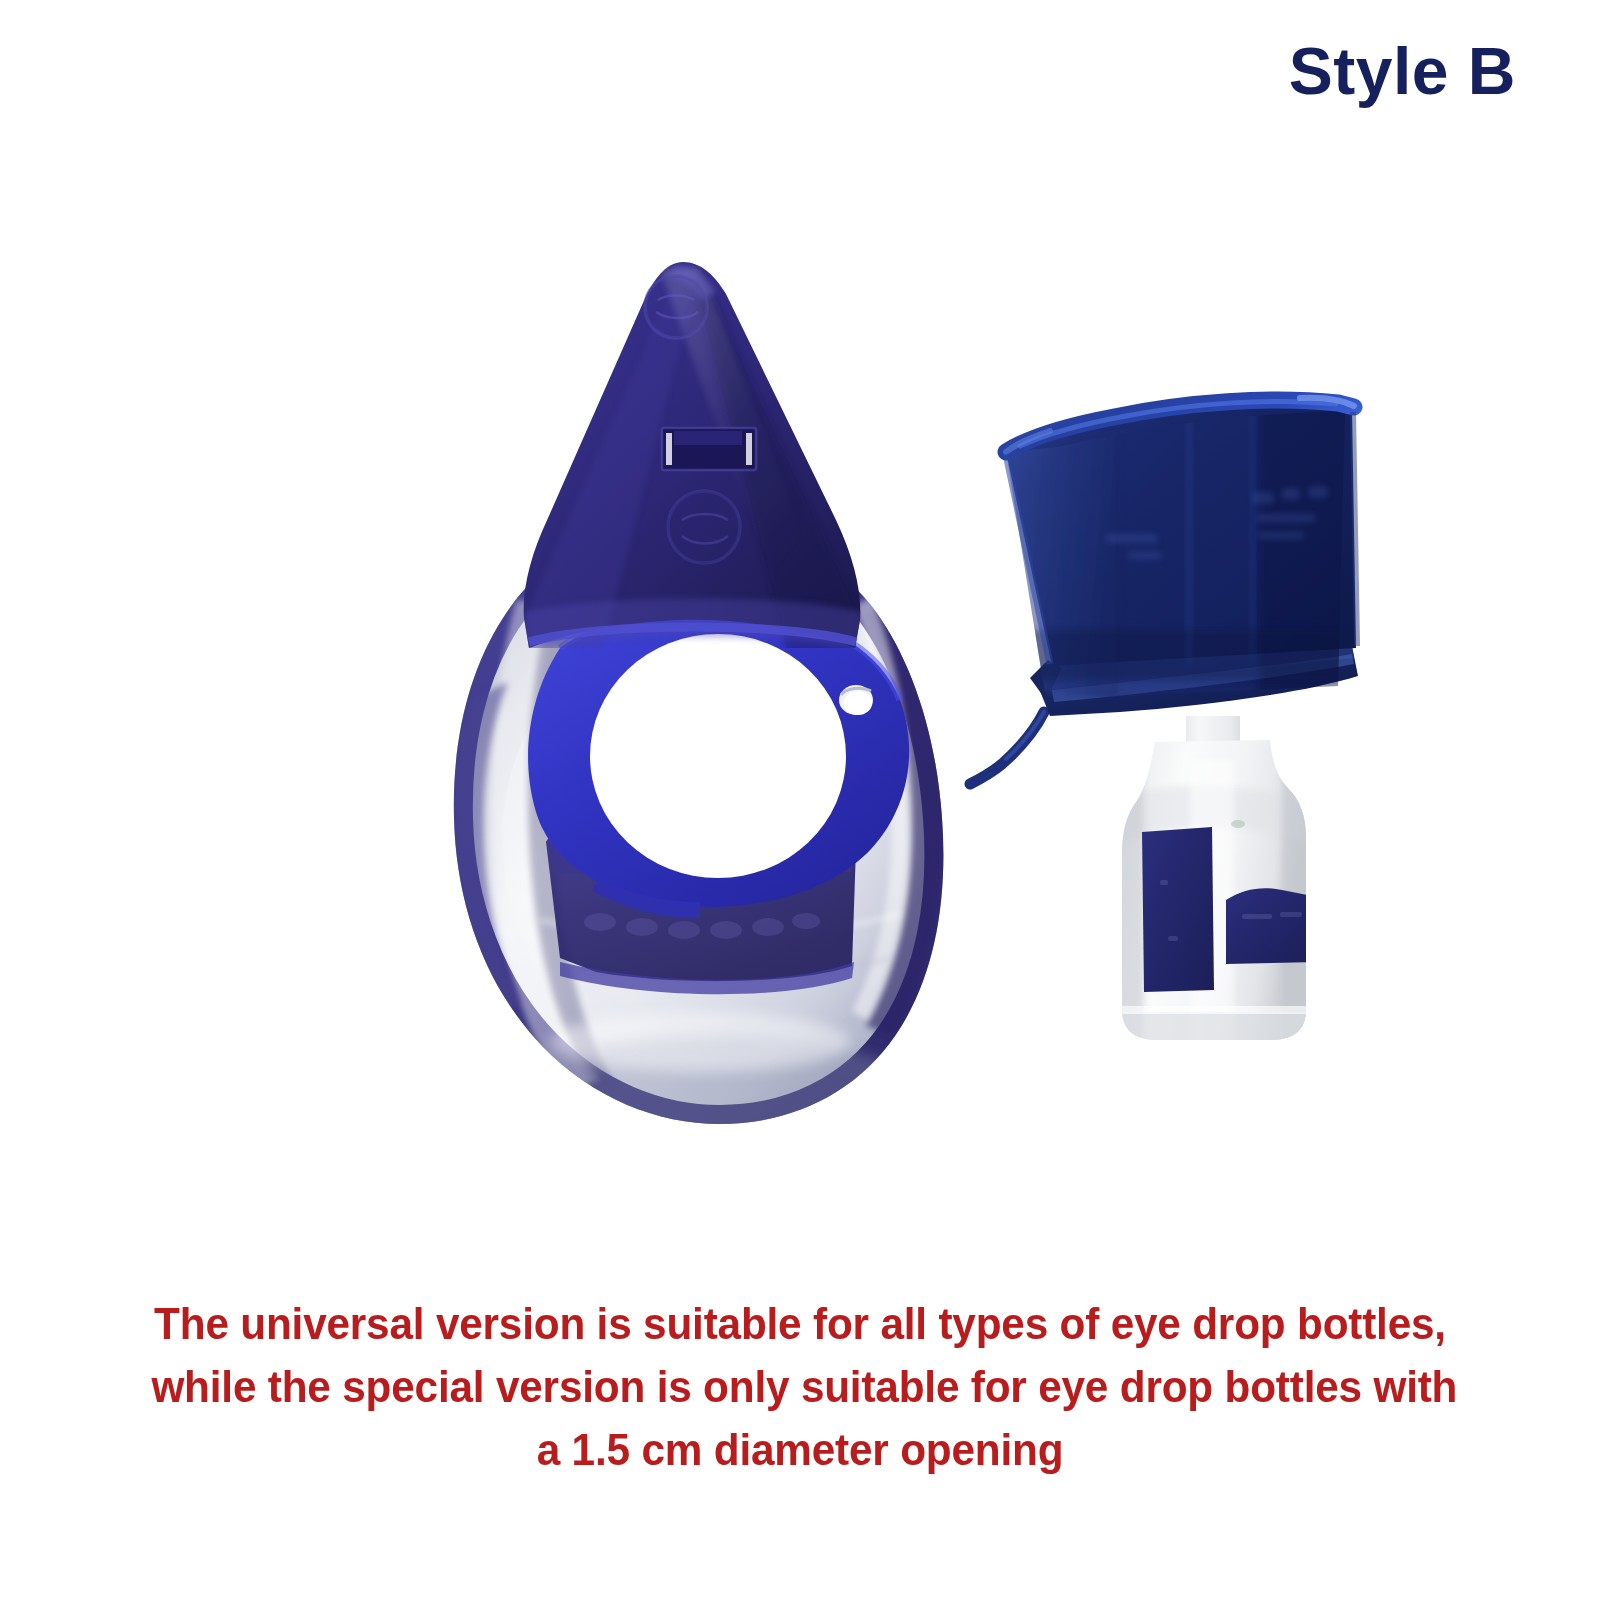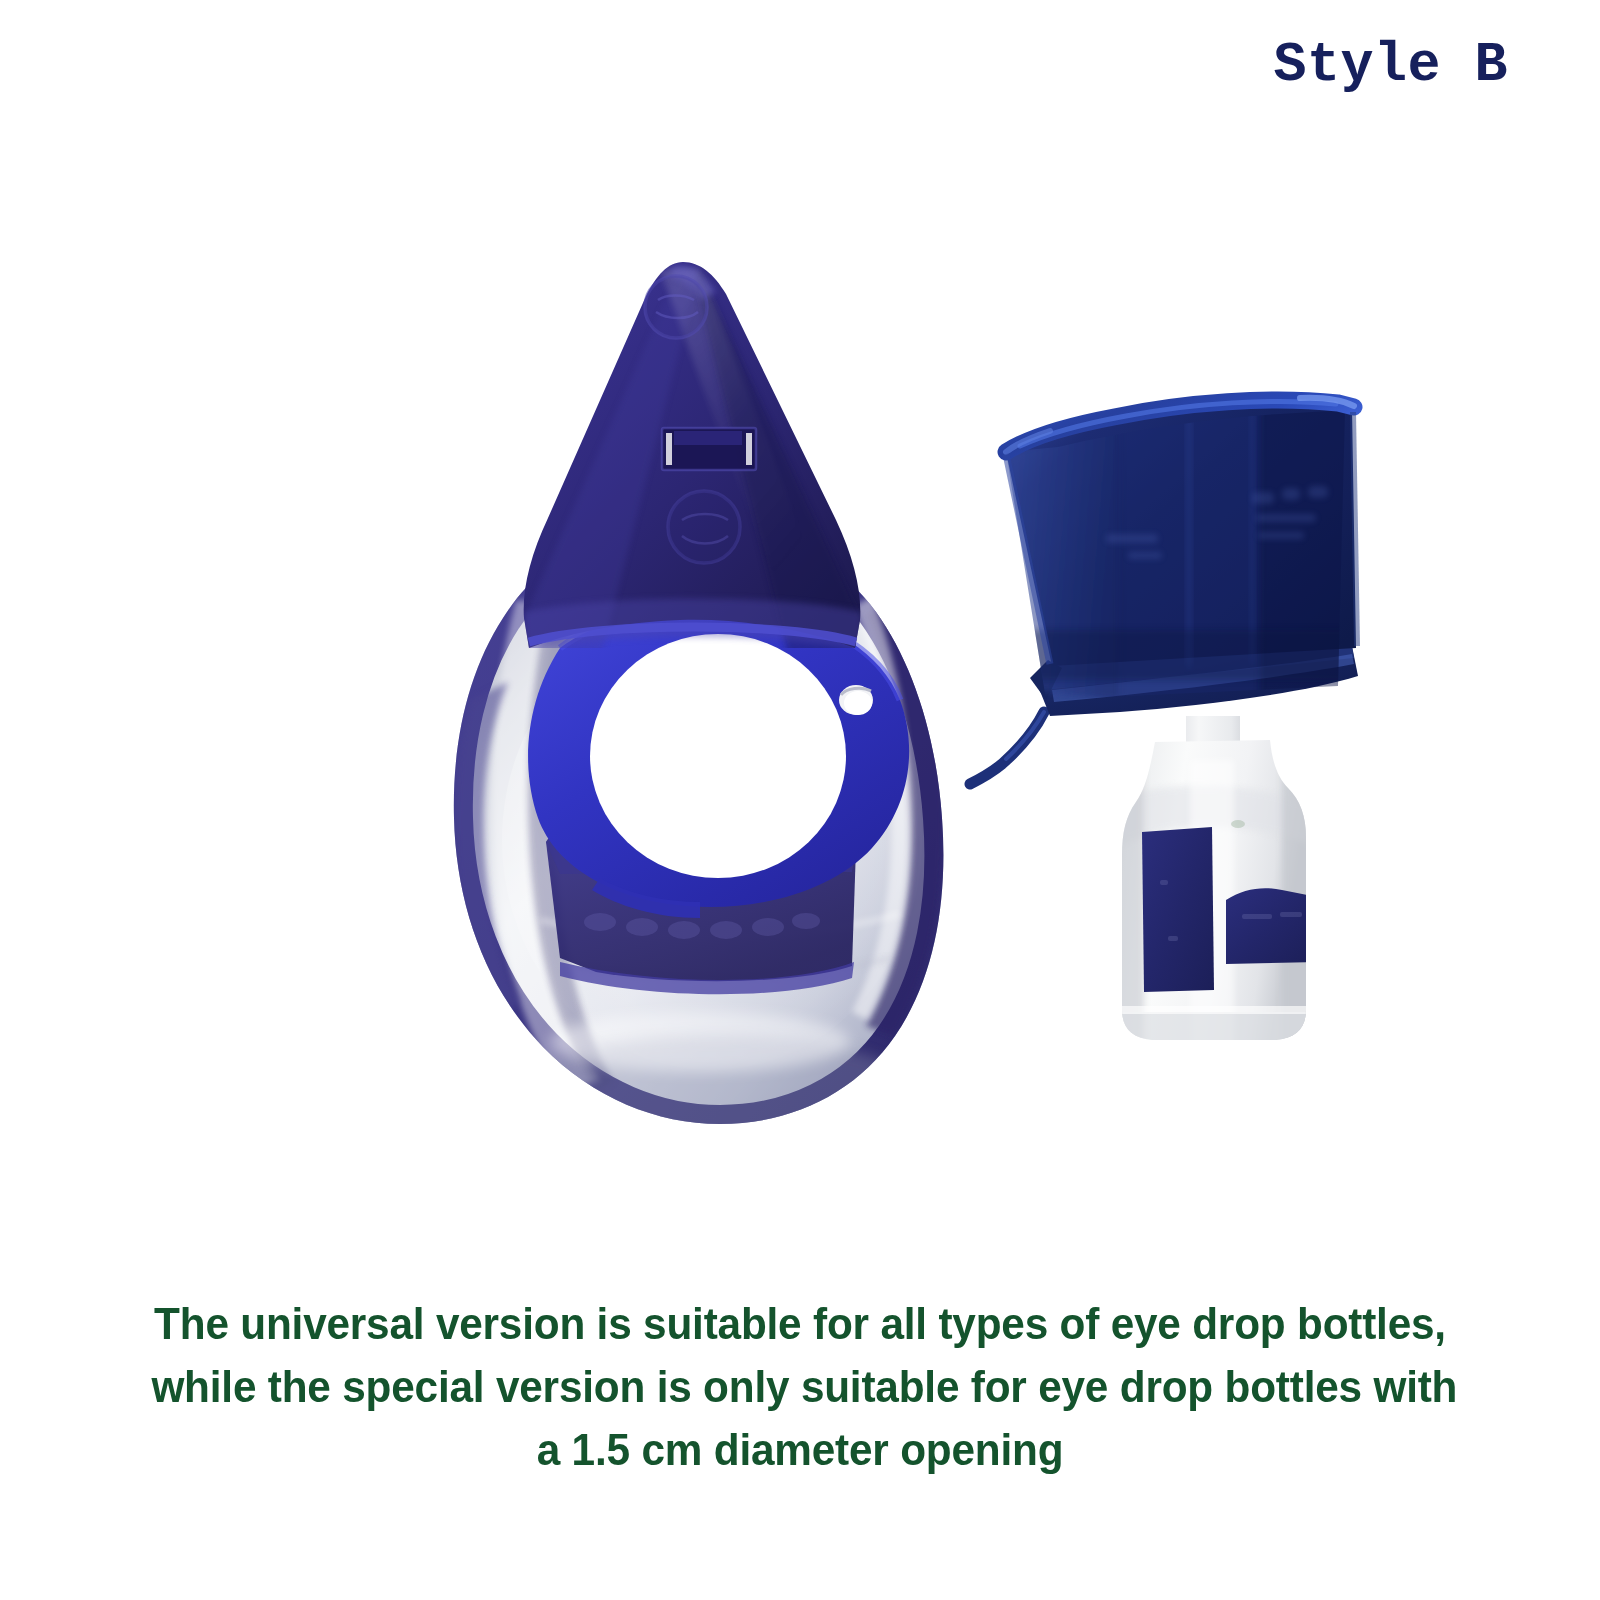--- a/index.html
+++ b/index.html
@@ -18,25 +18,25 @@
 
   #stage {
     position: absolute;
     inset: 0;
     background: #ffffff;
   }
 
   
   #title {
     position: absolute;
-    right: 92px;
+    right: 84px;
     top: 38px;
-    font-family: Liberation Mono, monospace;
+    font-family: Liberation Sans, sans-serif;
     font-weight: bold;
-    font-size: 55px;
+    font-size: 66px;
     line-height: 1.0;
     letter-spacing: 0.5px;
     color: #16205c;
     white-space: nowrap;
   }
 
   
   #product-area {
     position: absolute;
     left: 0;
@@ -504,19 +504,19 @@
           <path d="M 1006 452 C 1016 444, 1032 437, 1050 431" fill="none" stroke="#5d7ee0" stroke-width="6" stroke-linecap="round" opacity="0.6"></path>
 
           <path d="M 1006 454 L 1050 664" fill="none" stroke="#2d45a0" stroke-width="7" opacity="0.55"></path>
 
           <path d="M 1353 412 L 1357 646" fill="none" stroke="#24397f" stroke-width="6" opacity="0.5"></path>
         </g>
       </g>
     </svg>
   </div>
 
-  <div id="caption" style="color: #14532d;">
+  <div id="caption" style="color: #b91c1c;">
     <span class="cap-line">The universal version is suitable for all types of eye drop bottles,</span>
     <span class="cap-line">while the special version is only suitable for eye drop bottles with</span>
     <span class="cap-line">a 1.5 cm diameter opening</span>
   </div>
 
 </div>
 
 </body></html>

